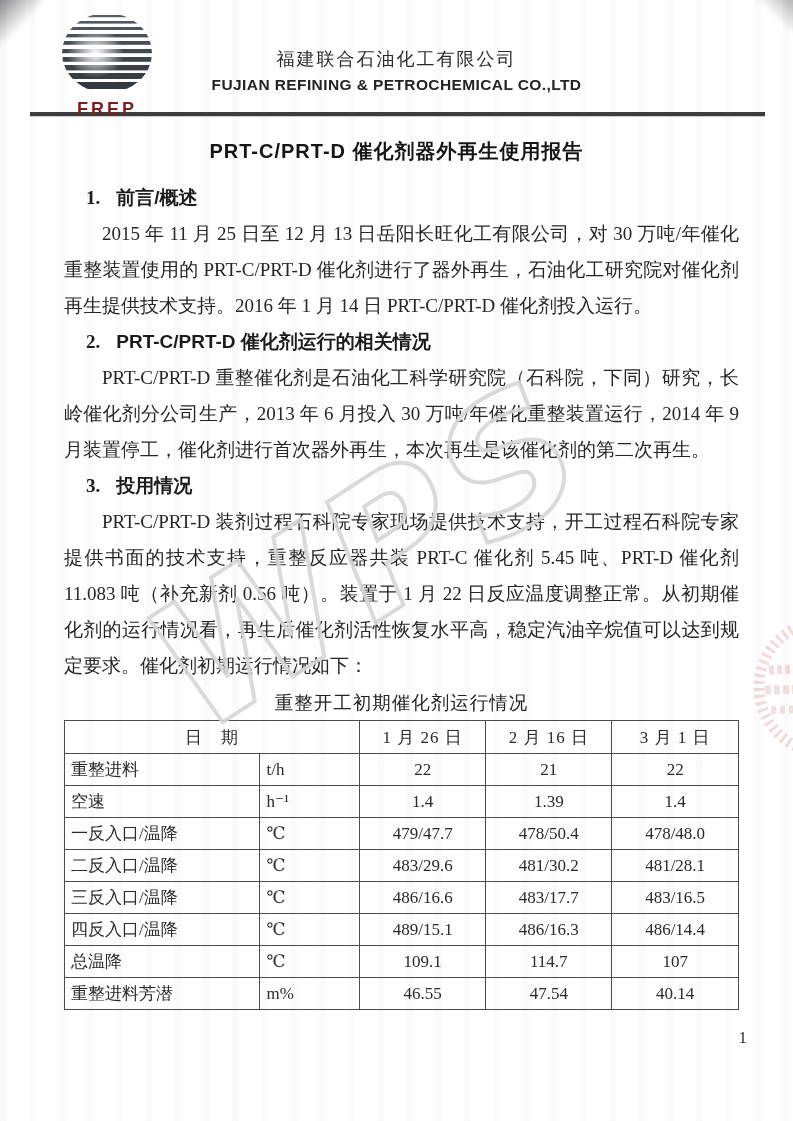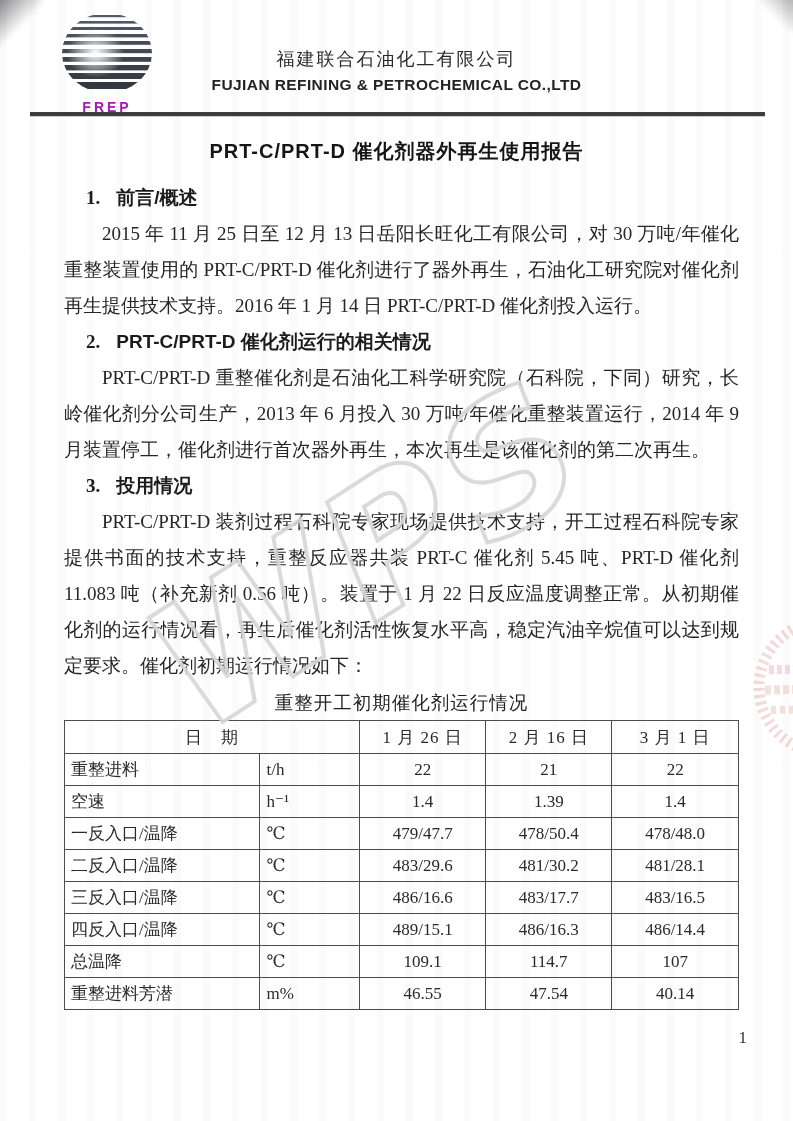--- a/index.html
+++ b/index.html
@@ -23,21 +23,21 @@
   
   .letterhead{ padding-top:46px; text-align:center; }
   .company-cn{ font-size:18px; letter-spacing:2px; line-height:26px; color:#2a2a2a; }
   .company-en{ font-family:"Liberation Sans","DejaVu Sans",sans-serif; font-weight:bold;
     font-size:15.5px; line-height:22px; margin-top:2px; letter-spacing:0.4px; color:#232323; }
   .head-rule{ height:4px; background:#3d3d40; margin:16px 28px 0 30px;
     box-shadow:0 1px 0 rgba(60,60,60,0.25); }
 
   .logo{ position:absolute; left:56px; top:12px; width:102px; text-align:center; }
   .logo-text{ font-family:"Liberation Sans","DejaVu Sans",sans-serif; font-weight:bold;
-    font-size:14px; letter-spacing:3px; color:#a21caf; margin-top:1px; }
+    font-size:18px; letter-spacing:3px; color:#7f1d1d; margin-top:1px; }
 
   .doc-title{ margin-top:20px; text-align:center;
     font-family:"Liberation Sans","DejaVu Sans",sans-serif;
     font-weight:bold; font-size:20px; line-height:30px; letter-spacing:1px; color:#151515; }
 
   .content{ margin:14px 54px 0 64px; }
 
   .section-heading{ font-family:"Liberation Sans","DejaVu Sans",sans-serif;
     font-weight:bold; font-size:19px; line-height:36px; color:#1b1b1b; margin-left:22px; }
   .sec-num{ display:inline-block; margin-right:16px; font-family:"Liberation Serif","DejaVu Serif",serif; }

